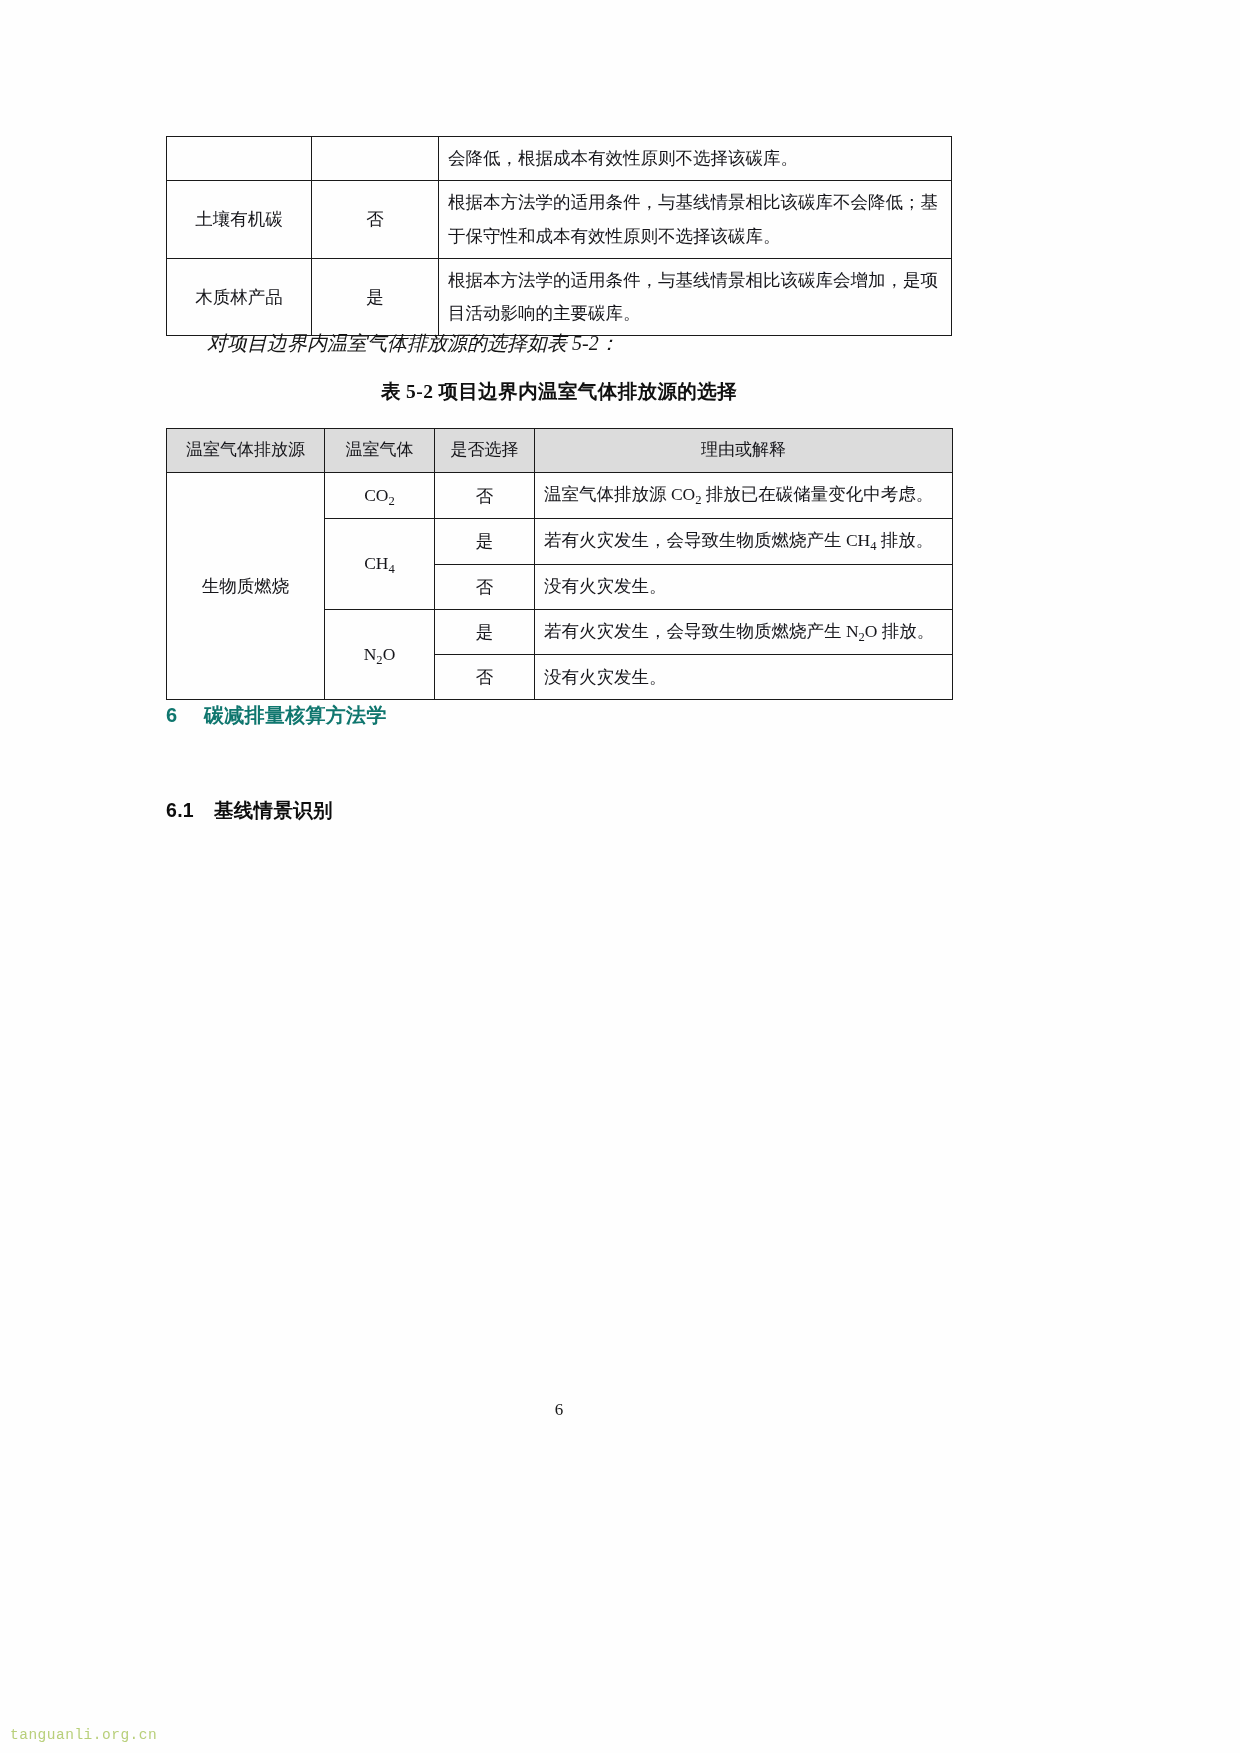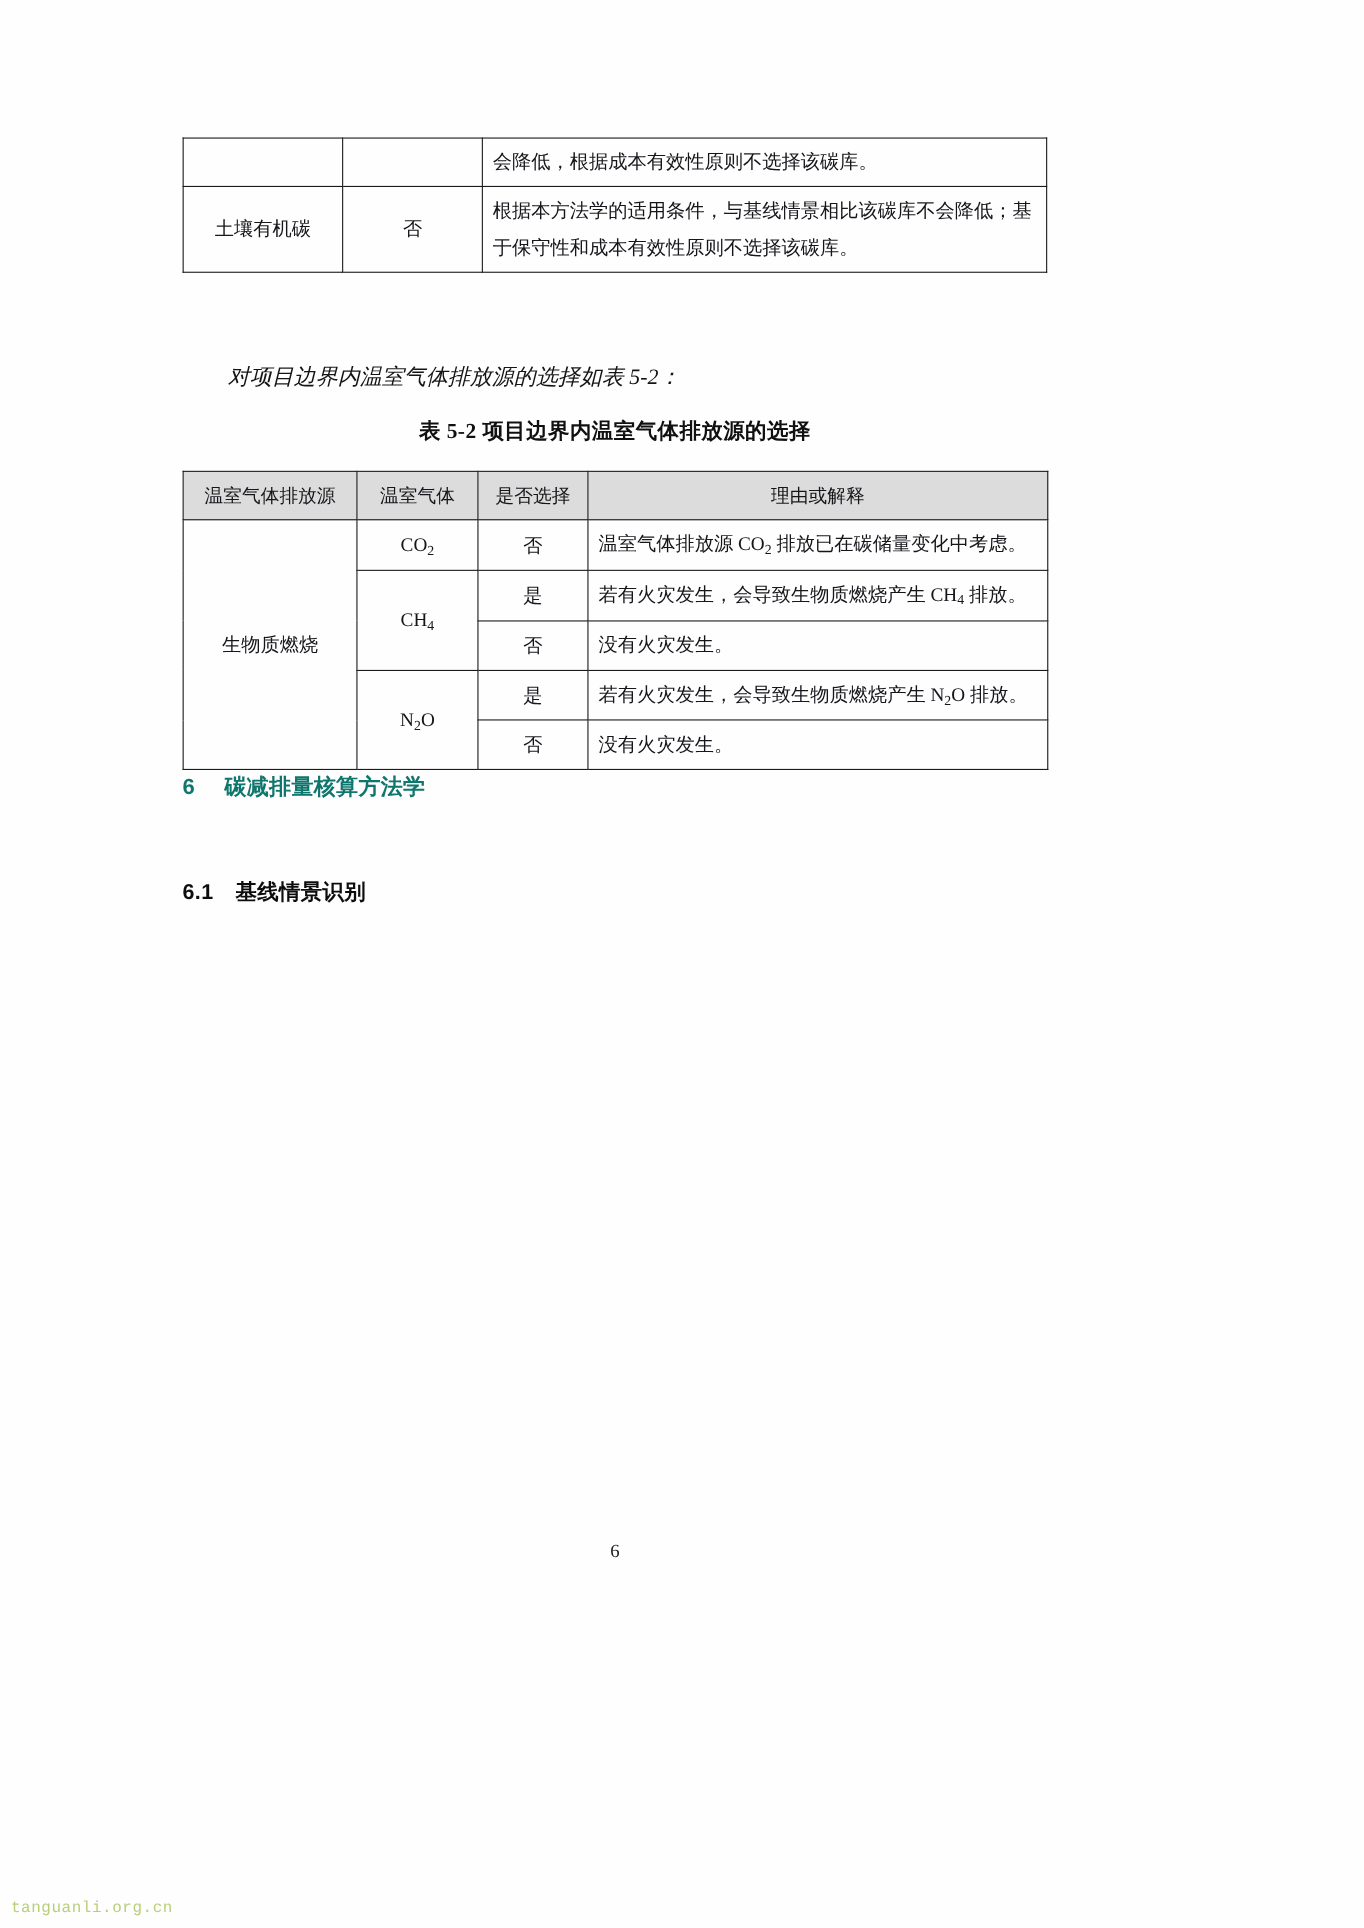--- a/index.html
+++ b/index.html
@@ -42,27 +42,27 @@
     vertical-align: middle;
     font-weight: normal;
     color: #15151a;
   }
   .cell-center { text-align: center; }
   .cell-left   { text-align: left; }
   .thead-cell {
     background: #dcdcdc;
     text-align: center;
     font-weight: bold;
-    font-family: Liberation Serif, serif;
+    font-family: Liberation Mono, monospace;
     font-size: 17px;
     padding: 12px 6px;
   }
 
   
-  #table-carbon-pools { position: absolute; left: 0; top: 125px; border-radius: 17px; }
+  #table-carbon-pools { position: absolute; left: 0; top: 136px; border-radius: 17px; }
   #table-carbon-pools td:nth-child(1) { width: 126px; }
   #table-carbon-pools td:nth-child(2) { width: 108px; }
 
   
   #table-ghg-sources col.c1 { width: 158px; }
   #table-ghg-sources col.c2 { width: 110px; }
   #table-ghg-sources col.c3 { width: 100px; }
   #table-ghg-sources col.c4 { width: 418px; }
 
   .reason-cell { line-height: 1.9; }
@@ -171,20 +171,25 @@
         <tr>
           <td class="cell-center"></td>
           <td class="cell-center"></td>
           <td class="cell-left reason-cell">会降低，根据成本有效性原则不选择该碳库。</td>
         </tr>
         <tr>
           <td class="cell-center">土壤有机碳</td>
           <td class="cell-center">否</td>
           <td class="cell-left reason-cell">根据本方法学的适用条件，与基线情景相比该碳库不会降低；基于保守性和成本有效性原则不选择该碳库。</td>
         </tr>
+        <tr>
+          <td class="cell-center">木质林产品</td>
+          <td class="cell-center">是</td>
+          <td class="cell-left reason-cell">根据本方法学的适用条件，与基线情景相比该碳库会增加，是项目活动影响的主要碳库。</td>
+        </tr>
       </tbody>
     </table>
 
     <div class="lead-line">
       <p class="para indent">对项目边界内温室气体排放源的选择如表 5-2：</p>
     </div>
 
     <div class="table-caption">表 5-2 项目边界内温室气体排放源的选择</div>
 
     <div id="table-ghg-sources-wrap">

